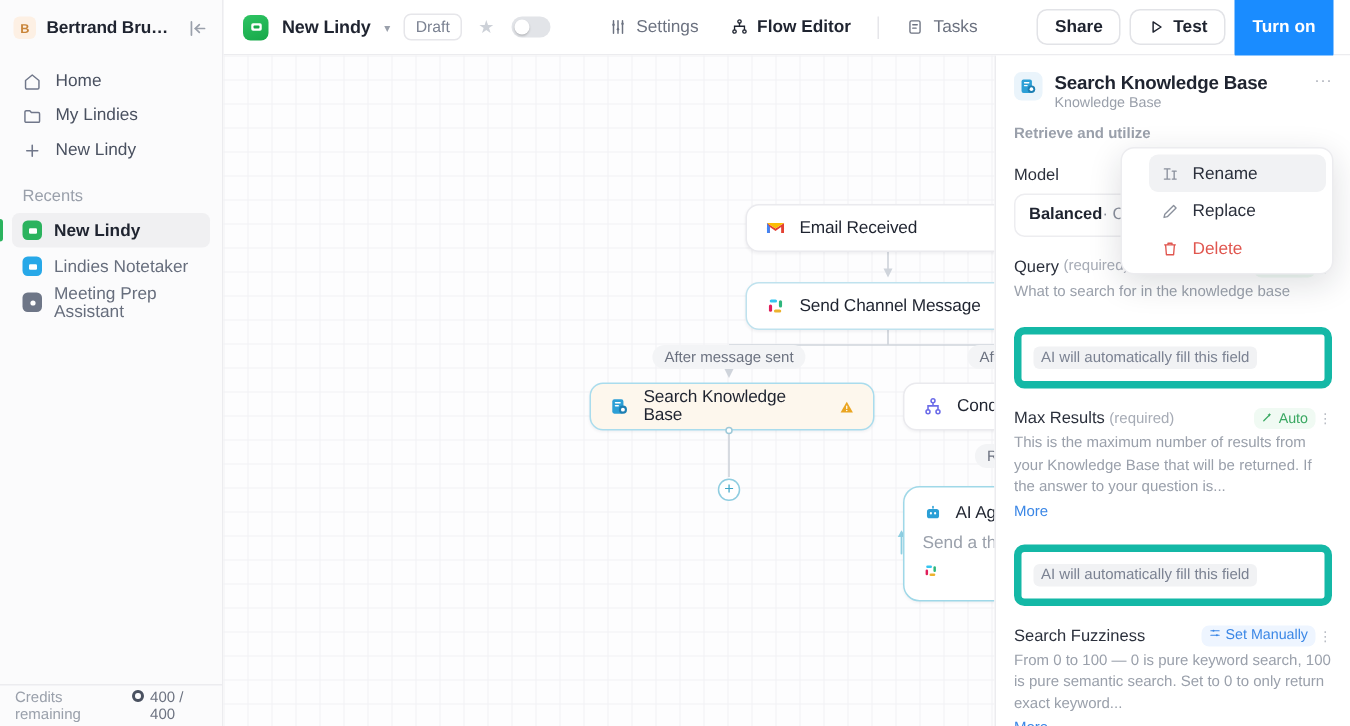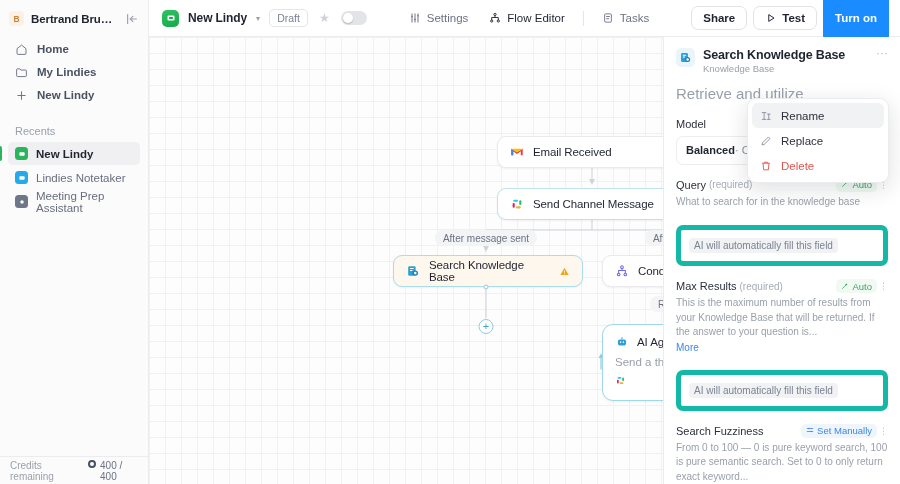--- a/index.html
+++ b/index.html
@@ -37,23 +37,23 @@
     white-space: nowrap; overflow: hidden; text-overflow: ellipsis;
     flex: 1 1 auto; letter-spacing: -0.1px;
   }
   .collapse-btn {
     flex: 0 0 auto; width: 16px; height: 16px; color: #9aa0ab;
     display: flex; align-items: center; justify-content: center; cursor: pointer;
   }
 
   .nav { padding: 6px 8px 0 8px; display: flex; flex-direction: column; gap: 1px; }
   .nav-item {
-    display: flex; align-items: flex-start; gap: 9px;
+    display: flex; align-items: center; gap: 9px;
     height: 22px; padding: 0 7px; border-radius: 5px;
-    color: #4a5160; font-size: 11.5px; cursor: pointer; font-weight: bold;
+    color: #4a5160; font-size: 11.5px; cursor: pointer;
   }
   .nav-ico { width: 13px; height: 13px; flex: 0 0 auto; color: #70778a; display:flex; align-items:center; justify-content:center;}
 
   .recents-label {
     padding: 14px 15px 5px 15px;
     font-size: 11px; color: #9aa0ab;
   }
   .recents { padding: 0 8px; display: flex; flex-direction: column; gap: 1px; }
   .recent-item {
     display: flex; align-items: center; gap: 8px;
@@ -118,21 +118,21 @@
     position: absolute; top: 2px; left: 2px;
     width: 10px; height: 10px; border-radius: 50%;
     background: #fff; box-shadow: 0 1px 1.5px rgba(0,0,0,.2);
   }
   .tb-center { display: flex; align-items: center; gap: 3px; margin: 0 auto; }
   .tb-btn {
     display: flex; align-items: center; gap: 6px;
     padding: 4px 9px; border-radius: 6px; cursor: pointer;
     font-size: 11.5px; color: #6c7280;
   }
-  .tb-btn.active { color: #1f2430; font-weight: 400; align-items: center; }
+  .tb-btn.active { color: #1f2430; font-weight: 700; align-items: center; }
   .tb-ico { width: 12px; height: 12px; display:flex; align-items:center; justify-content:center; color: inherit; }
   .tb-sep { width: 1px; height: 15px; background: #e6e6ea; margin: 0 6px; }
   .tb-right { display: flex; align-items: center; gap: 6px; }
   .btn-outline {
     border: 1px solid #e2e3e7; background: #fff; border-radius: 7px;
     padding: 5px 11px; font-size: 11.5px; font-weight: 700; color: #1f2430;
     cursor: pointer; display: flex; align-items: center; gap: 5px;
   }
   .btn-primary {
     background: #1a8cff; border: none; border-radius: 7px;
@@ -210,21 +210,21 @@
     width: 19px; height: 19px; border-radius: 5px;
     background: #eaf4fb; display: flex; align-items: center; justify-content: center;
     flex: 0 0 auto;
   }
   .rp-titles { flex: 1 1 auto; min-width: 0; }
   .rp-title { font-size: 12.5px; font-weight: 700; color: #1f2430; letter-spacing: -0.15px; }
   .rp-sub { font-size: 9.5px; color: #9aa0ab; margin-top: 1px; }
   .rp-dots { color: #b6bac2; font-size: 12px; cursor: pointer; line-height: 10px; flex: 0 0 auto; }
 
   .rp-body { padding: 0 12px 10px 12px; overflow: hidden; }
-  .rp-desc { font-size: 15px; color: #9aa0ab; line-height: 1.45; }
+  .rp-desc { font-size: 10px; color: #9aa0ab; line-height: 1.45; font-weight: bold; }
   .fld { margin-top: 13px; }
   .fld-row { display: flex; align-items: center; }
   .fld-label { font-size: 11px; color: #2b303c; font-weight: 400; }
   .fld-req { font-size: 10px; color: #a7acb6; margin-left: 3px; }
   .badge {
     margin-left: auto; display: flex; align-items: center; gap: 3px;
     font-size: 9.5px; border-radius: 5px; padding: 1.5px 5px; cursor: pointer;
   }
   .badge.auto { background: #f0faf3; color: #3aa862; }
   .badge.manual { background: #eef5ff; color: #3b87e6; }
@@ -251,21 +251,21 @@
   
   .ctx-menu {
     position: absolute; top: 61px; left: 83px; width: 142px;
     background: #fff; border: 1px solid #ececef; border-radius: 9px;
     box-shadow: 0 6px 22px rgba(20,25,40,.14);
     padding: 4px; z-index: 40;
   }
   .ctx-item {
     display: flex; align-items: center; gap: 9px;
     height: 25px; padding: 0 8px; border-radius: 6px;
-    font-size: 11.5px; color: #2b303c; cursor: pointer;
+    font-size: 11.5px; color: #2b303c; cursor: pointer; margin-left: 14px;
   }
   .ctx-item.hl { background: #f1f2f4; }
   .ctx-item.danger { color: #e0564f; }
   .ctx-ico { width: 12px; height: 12px; display:flex; align-items:center; justify-content:center; color: #8a909c; }
   .ctx-item.danger .ctx-ico { color: #e0564f; }
 </style>
 </head>
 <body>
 
 <div class="app">

